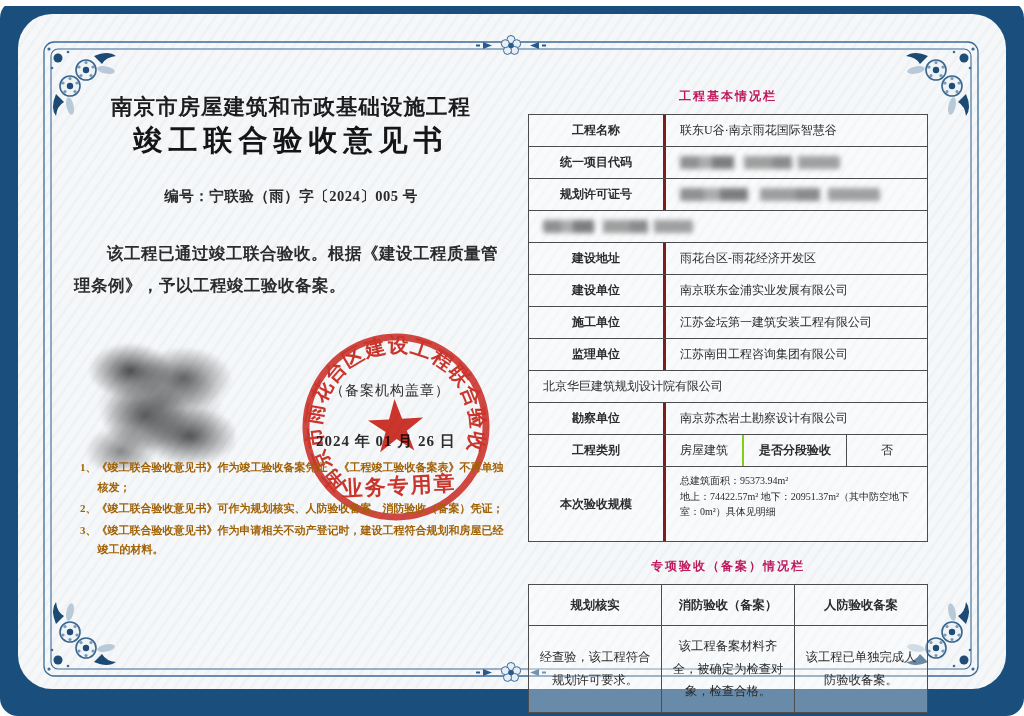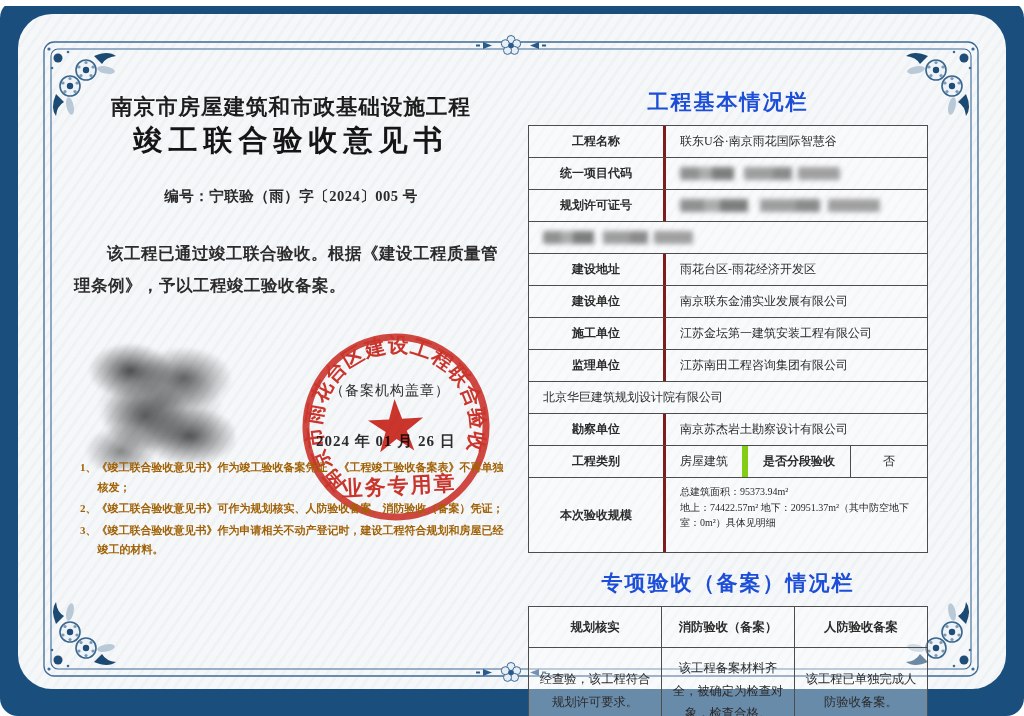--- a/index.html
+++ b/index.html
@@ -30,29 +30,29 @@
   .stamp-caption{position:absolute;left:330px;top:382px;font-size:14px;letter-spacing:1px;}
   .stamp-date{position:absolute;left:316px;top:432px;font-size:15px;letter-spacing:1px;font-weight:600;}
   .seal{position:absolute;left:297px;top:328px;width:198px;height:198px;
     mix-blend-mode:multiply;opacity:.93;transform:rotate(-3deg);}
   .notes{position:absolute;left:80px;top:458px;width:428px;font-size:11px;line-height:1.78;
     font-weight:600;color:#a16207;}
   .notes .note{padding-left:1.6em;text-indent:-1.6em;margin-bottom:2px;}
 
   
   .right-col{position:absolute;left:528px;top:88px;width:400px;}
-  .tbl-title{font-size:21px;font-weight:bold;text-align:center;letter-spacing:2px;margin-bottom:9px;color:#1d4ed8;}
+  .tbl-title{font-size:12px;font-weight:bold;text-align:center;letter-spacing:2px;margin-bottom:9px;color:#be185d;}
   .info-table{border:1.5px solid #4d4d4d;background:rgba(255,255,255,.35);}
   .irow{display:flex;border-bottom:1px solid #4d4d4d;min-height:31px;align-items:stretch;}
   .irow:last-child{border-bottom:none;}
   .icell{display:flex;align-items:center;font-size:12px;}
   .icell.lbl{width:134px;justify-content:center;text-align:left;border-right:3px solid #7f1d1d;
     flex:none;font-weight:600;}
   .icell.val{flex:1;padding:3px 4px 3px 14px;}
-  .icell.c-val{width:76px;flex:none;justify-content:center;border-right:6px solid #84cc16;}
+  .icell.c-val{width:76px;flex:none;justify-content:center;border-right:2px solid #84cc16;}
   .icell.c-lbl{width:102px;flex:none;justify-content:center;border-right:1px solid #4d4d4d;font-weight:600;}
   .icell.c-val2{flex:1;justify-content:center;}
   .scale-val{display:block;padding:6px 6px 6px 14px;font-size:10px;line-height:1.55;}
   .smudge{height:13px;border-radius:2px;filter:blur(2.6px);opacity:.8;
     background:linear-gradient(90deg,#777 0 12%,#999 12% 20%,#5f5f5f 20% 34%,rgba(0,0,0,0) 34% 40%,
       #888 40% 58%,#707070 58% 70%,rgba(0,0,0,0) 70% 74%,#8a8a8a 74% 100%);}
   .w160{width:160px}.w200{width:200px}.w150{width:150px}
 
   .special-wrap{margin-top:16px;}
   .sp-table{border:1.5px solid #4d4d4d;display:flex;flex-direction:column;background:rgba(255,255,255,.35);}

